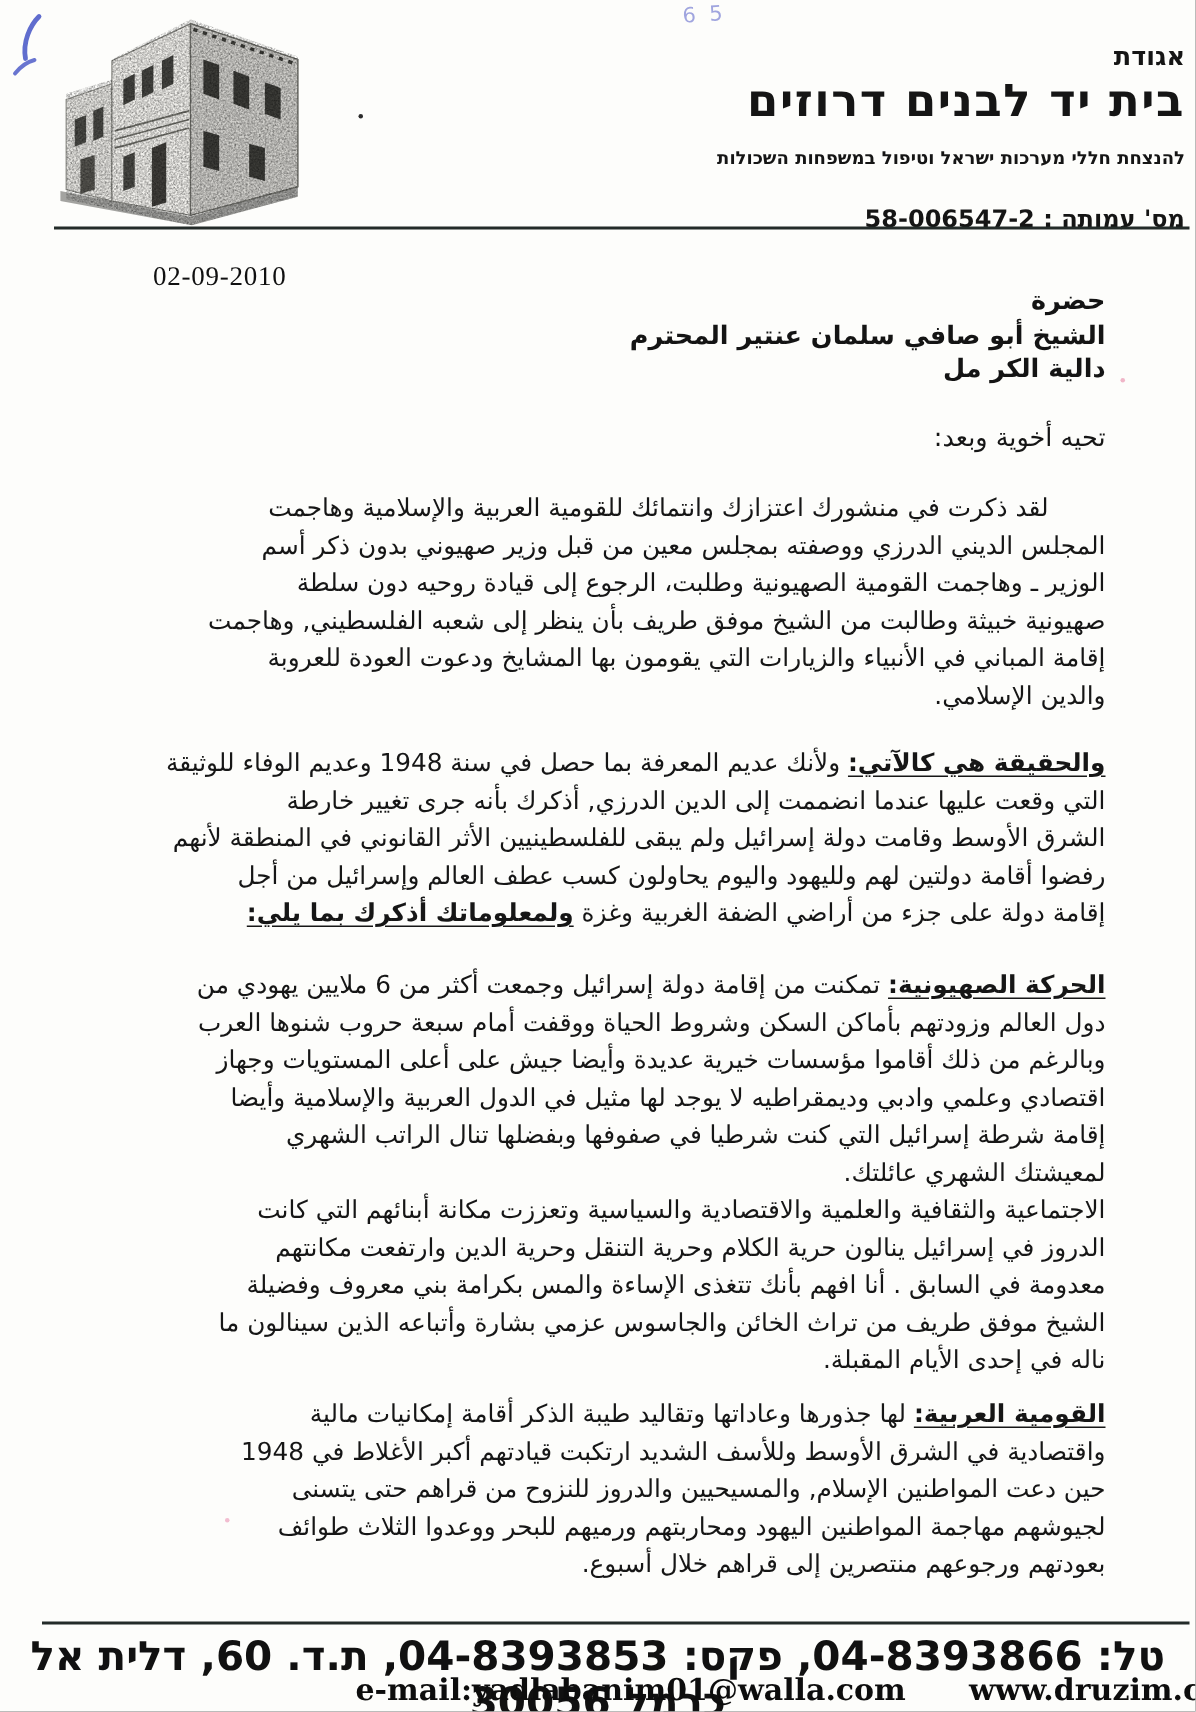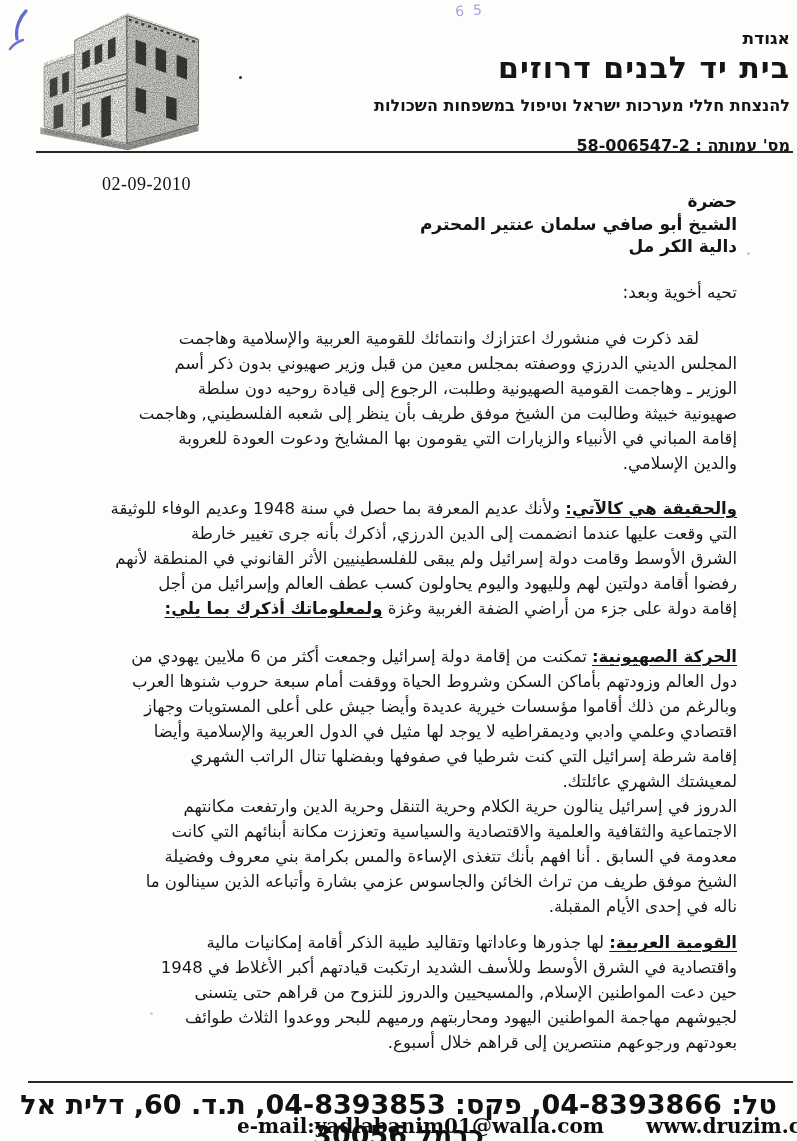--- a/index.html
+++ b/index.html
@@ -5,21 +5,21 @@
   html,body{margin:0;padding:0;background:#888;}
   #page{
     position:relative;width:797px;height:1141px;margin:0 auto;
     background:#fdfdfb;overflow:hidden;
     font-family:"DejaVu Sans",sans-serif;color:#191919;
   }
   
   #org-header{position:absolute;top:28px;right:7px;text-align:right;direction:rtl;color:#151515;}
   .org-small{font-size:17px;font-weight:bold;line-height:20px;}
   .org-title{font-size:30px;font-weight:bold;line-height:36px;letter-spacing:1px;margin-top:2px;}
-  .org-sub{font-size:16px;font-weight:bold;line-height:21px;margin-top:9px;}
+  .org-sub{font-size:12px;font-weight:bold;line-height:21px;margin-top:9px;}
   .org-amuta{font-size:16px;font-weight:bold;line-height:20px;margin-top:20px;}
   .org-amuta .num{direction:ltr;unicode-bidi:embed;display:inline-block;}
   .rule{position:absolute;height:2px;background:#232b29;}
   #header-rule{top:151px;left:36px;width:757px;}
   
   #building{position:absolute;left:30px;top:11px;width:195px;height:143px;}
   
   #pen-stroke{position:absolute;left:5px;top:8px;width:30px;height:46px;}
   #corner-mark{
     position:absolute;left:455px;top:2px;font-size:14px;letter-spacing:9px;
@@ -148,22 +148,22 @@
         <div class="line"><span>رفضوا أقامة دولتين لهم ولليهود واليوم يحاولون كسب عطف العالم وإسرائيل من أجل</span></div>
         <div class="line"><span>إقامة دولة على جزء من أراضي الضفة الغربية وغزة </span><span class="bu">ولمعلوماتك أذكرك بما يلي:</span></div>
       </div>
       <div class="para">
         <div class="line"><span class="bu">الحركة الصهيونية:</span><span> تمكنت من إقامة دولة إسرائيل وجمعت أكثر من 6 ملايين يهودي من</span></div>
         <div class="line"><span>دول العالم وزودتهم بأماكن السكن وشروط الحياة ووقفت أمام سبعة حروب شنوها العرب</span></div>
         <div class="line"><span>وبالرغم من  ذلك أقاموا مؤسسات خيرية عديدة وأيضا جيش على أعلى المستويات وجهاز</span></div>
         <div class="line"><span>اقتصادي وعلمي وادبي وديمقراطيه لا يوجد لها مثيل في الدول العربية والإسلامية وأيضا</span></div>
         <div class="line"><span>إقامة شرطة إسرائيل التي كنت شرطيا في صفوفها وبفضلها تنال الراتب الشهري</span></div>
         <div class="line"><span>لمعيشتك الشهري عائلتك.</span></div>
+        <div class="line"><span>الاجتماعية والثقافية والعلمية والاقتصادية والسياسية وتعززت مكانة أبنائهم التي كانت</span></div>
         <div class="line"><span>الدروز في إسرائيل ينالون حرية الكلام وحرية التنقل وحرية الدين وارتفعت مكانتهم</span></div>
-        <div class="line"><span>الاجتماعية والثقافية والعلمية والاقتصادية والسياسية وتعززت مكانة أبنائهم التي كانت</span></div>
         <div class="line"><span>معدومة في السابق . أنا افهم بأنك تتغذى الإساءة والمس بكرامة بني معروف وفضيلة</span></div>
         <div class="line"><span>الشيخ موفق طريف من تراث الخائن والجاسوس عزمي بشارة وأتباعه الذين سينالون ما</span></div>
         <div class="line"><span>ناله في إحدى الأيام المقبلة.</span></div>
       </div>
       <div class="para">
         <div class="line"><span class="bu">القومية العربية:</span><span> لها جذورها وعاداتها وتقاليد طيبة الذكر أقامة إمكانيات مالية</span></div>
         <div class="line"><span>واقتصادية في الشرق الأوسط وللأسف الشديد ارتكبت قيادتهم أكبر الأغلاط  في 1948</span></div>
         <div class="line"><span>حين دعت المواطنين الإسلام, والمسيحيين والدروز للنزوح من قراهم حتى يتسنى</span></div>
         <div class="line"><span>لجيوشهم مهاجمة المواطنين اليهود ومحاربتهم ورميهم للبحر ووعدوا الثلاث طوائف</span></div>
         <div class="line"><span>بعودتهم ورجوعهم منتصرين إلى قراهم خلال أسبوع.</span></div>

